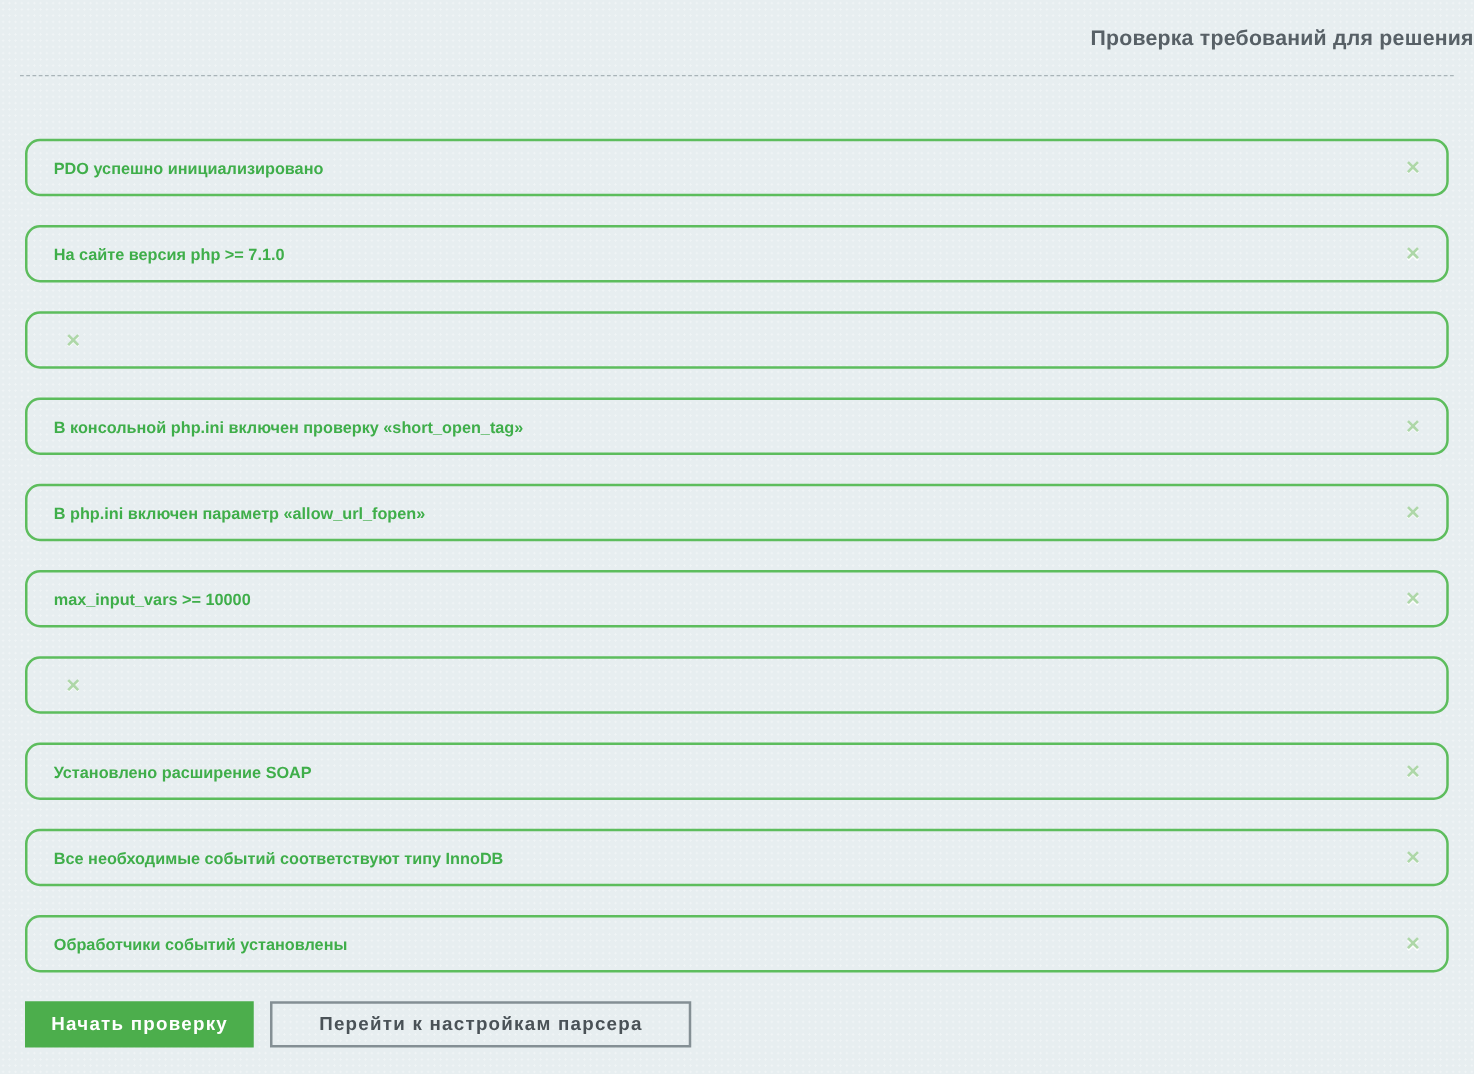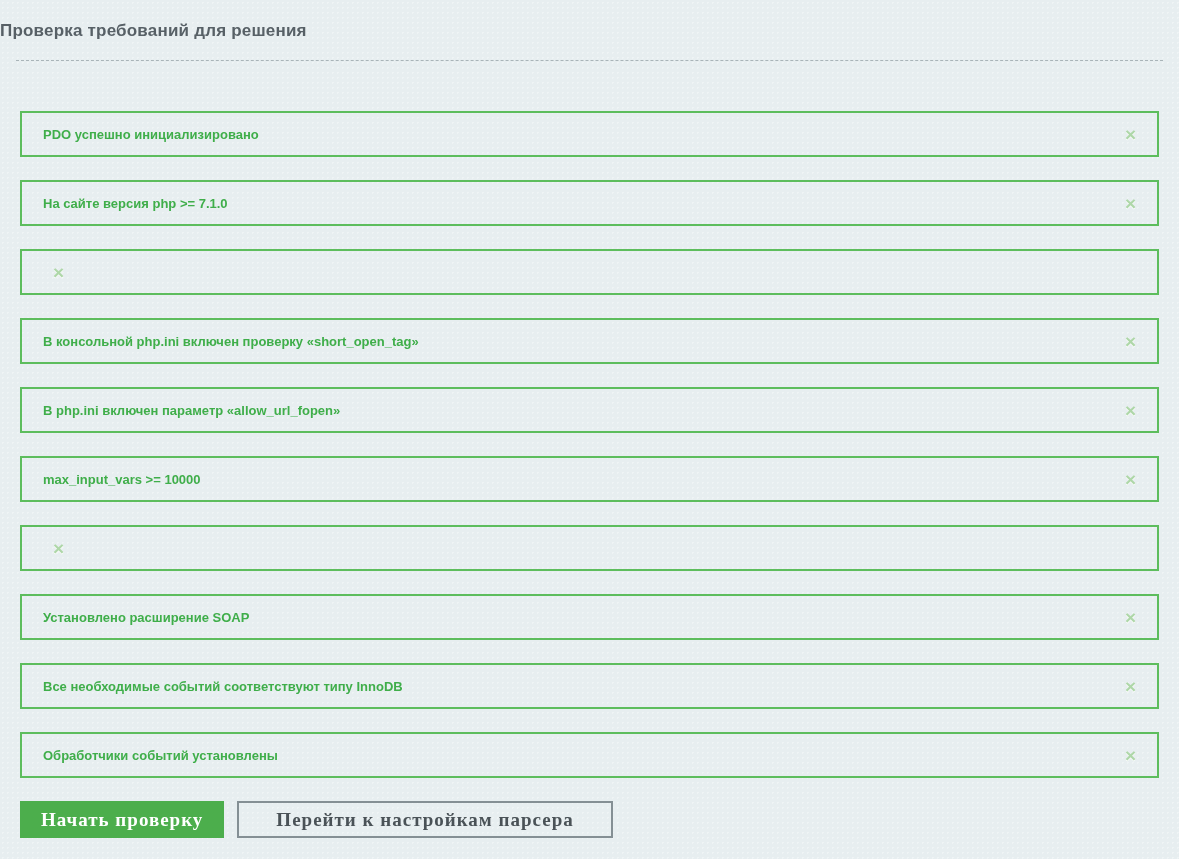--- a/index.html
+++ b/index.html
@@ -19,41 +19,41 @@
   body {
     width: 1179px;
     height: 859px;
     background-color: var(--background);
     background-image: radial-gradient(rgba(255,255,255,0.35) 1px, transparent 1px);
     background-size: 5px 5px;
     font-family: "Liberation Sans", sans-serif;
     overflow: hidden;
   }
   .page-title {
-    text-align: left;
+    text-align: right;
     padding-top: 21px;
     font-size: 17px;
     font-weight: bold;
     color: var(--title-text);
     letter-spacing: 0.2px;
   }
   .separator {
     margin: 19px 16px 0 16px;
     border: none;
     border-top: 1px dashed var(--separator);
     height: 0;
   }
   .checks-list {
     margin-top: 50px;
   }
   .alert {
     margin: 0 20px 23px 20px;
     height: 46px;
     border: 2px solid var(--alert-border);
-    border-radius: 0;
+    border-radius: 12px;
     display: flex;
     align-items: center;
     padding: 0 21px;
   }
   .alert-text {
     flex: 1;
     font-size: 13px;
     font-weight: bold;
     color: var(--alert-text);
   }
@@ -68,22 +68,22 @@
     padding-left: 10px;
   }
   .buttons-row {
     margin: 0 20px;
     display: flex;
     gap: 13px;
     align-items: center;
   }
   .btn {
     height: 37px;
-    font-family: Liberation Serif, serif;
-    font-size: 19px;
+    font-family: Liberation Sans, sans-serif;
+    font-size: 15px;
     font-weight: bold;
     letter-spacing: 1px;
     cursor: pointer;
     display: inline-flex;
     align-items: center;
     justify-content: center;
   }
   .btn-primary {
     background: var(--primary-button-bg);
     color: var(--primary-button-text);

